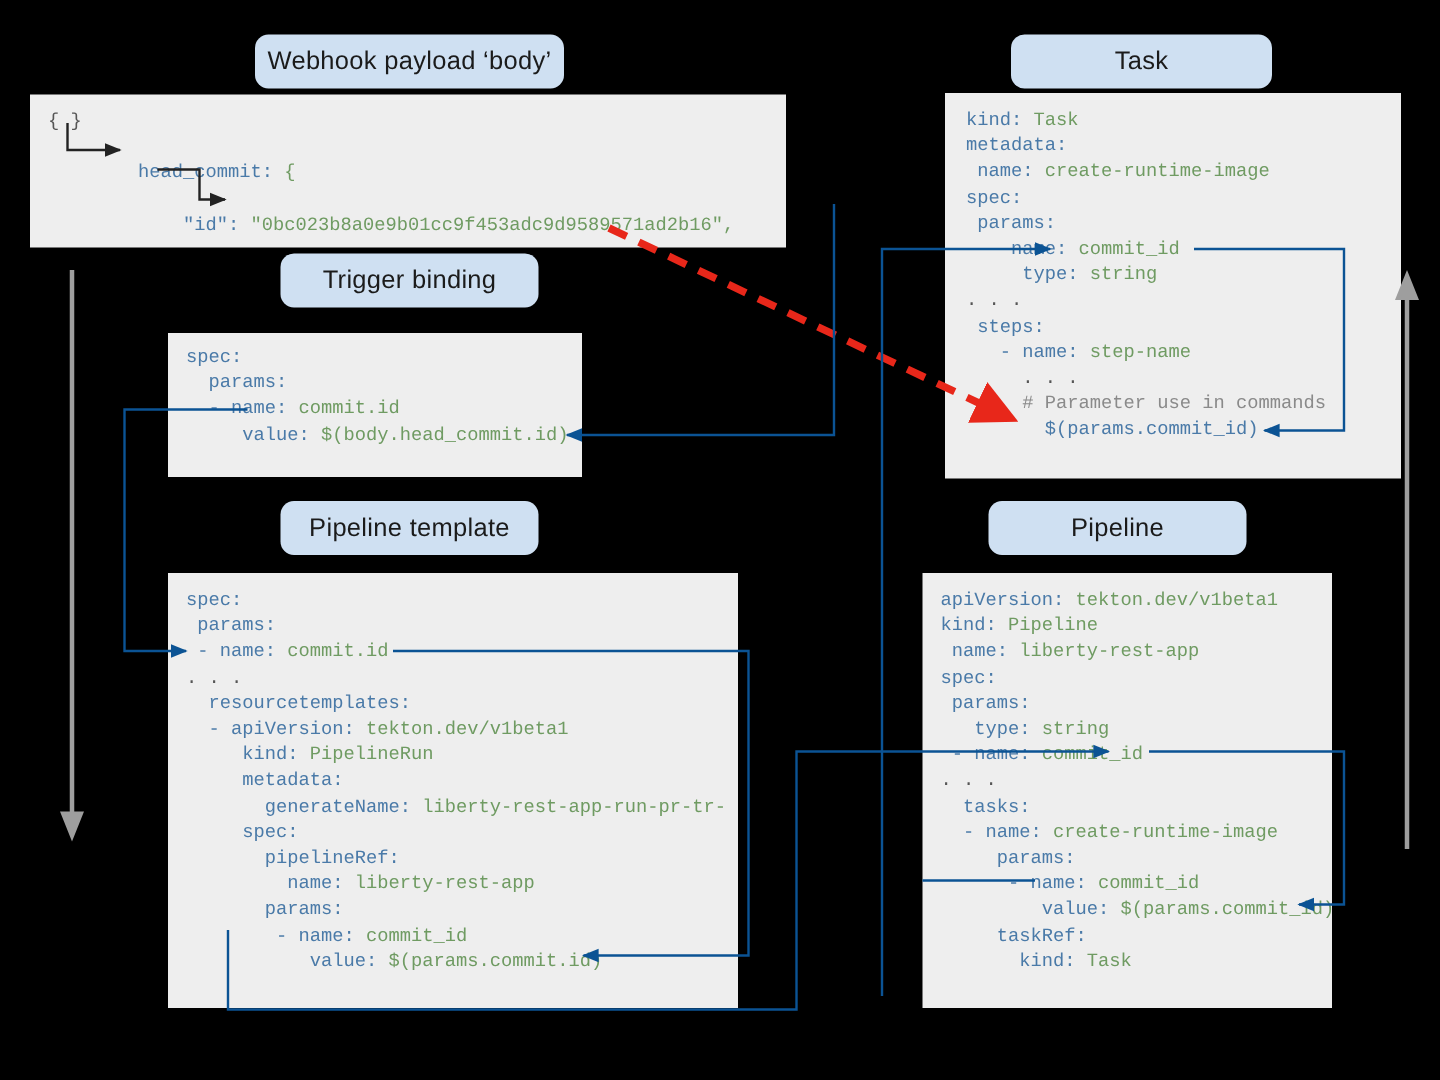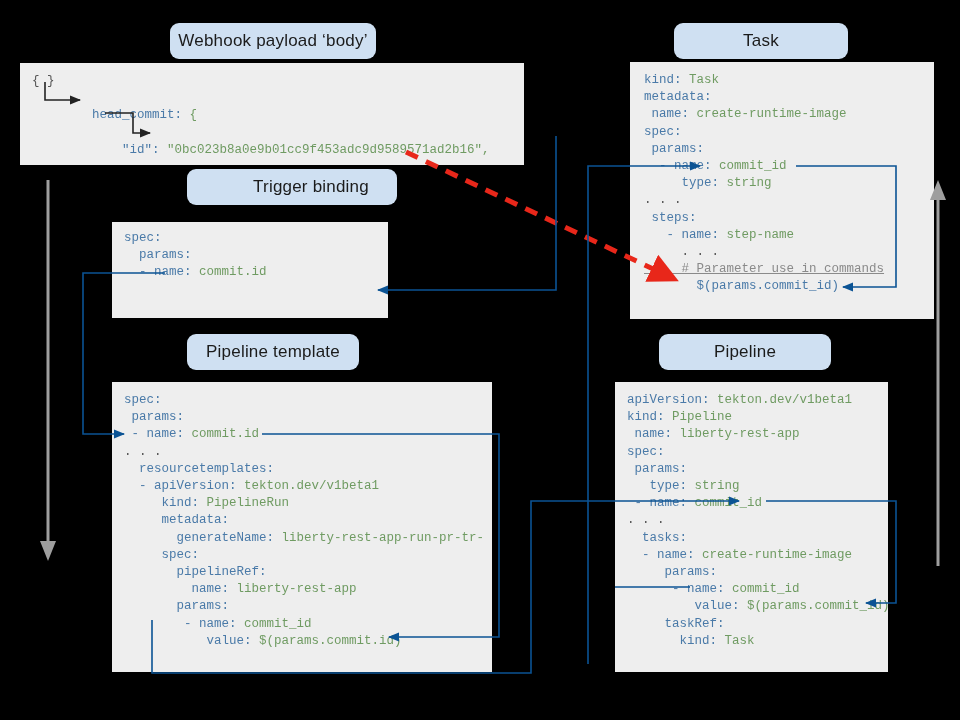--- a/index.html
+++ b/index.html
@@ -15,54 +15,54 @@
     text-align:center;
   }
   .codebox{
     position:absolute;background:#eeeeee;
     font-family:"Liberation Mono","DejaVu Sans Mono",monospace;
     font-size:12.5px;line-height:17.2px;white-space:pre;
     color:#4a7aa8;overflow:hidden;
   }
   .codebox .ln{display:block;}
   .val{color:#6f9b62;}
-  .cmt{color:#8a8a8a;text-decoration:underline;}
+  .cmt{color:#8a8a8a;}
   .pln{color:#555555;}
   svg.overlay{position:absolute;left:0;top:0;width:960px;height:720px;pointer-events:none;}
 </style>
 </head>
 <body>
 
 <div id="stage">
 
   <div class="hdr" style="left:170px;top:23px;width:206px;height:36px;">
     <span>Webhook payload ‘body’</span>
   </div>
 
   <div class="hdr" style="left:674px;top:23px;width:174px;height:36px;">
     <span>Task</span>
   </div>
 
-  <div class="hdr" style="left:187px;top:169px;width:172px;height:36px;padding-left:38px;">
+  <div class="hdr" style="left:187px;top:169px;width:172px;height:36px;">
     <span>Trigger binding</span>
   </div>
 
   <div class="hdr" style="left:187px;top:334px;width:172px;height:36px;">
     <span>Pipeline template</span>
   </div>
 
   <div class="hdr" style="left:659px;top:334px;width:172px;height:36px;">
     <span>Pipeline</span>
   </div>
 
   <div class="codebox" id="box-webhook" style="left:20px;top:63px;width:492px;height:92px;padding:10px 0 0 12px;"><span class="ln pln">{ }</span><span class="ln">&nbsp;</span><span class="ln">        head_commit: <span class="val">{</span></span><span class="ln">&nbsp;</span><span class="ln">            "id": <span class="val">"0bc023b8a0e9b01cc9f453adc9d9589571ad2b16",</span></span></div>
 
   <div class="codebox" id="box-task" style="left:630px;top:62px;width:290px;height:247px;padding:10px 0 0 14px;"><span class="ln">kind: <span class="val">Task</span></span><span class="ln">metadata:</span><span class="ln"> name: <span class="val">create-runtime-image</span></span><span class="ln">spec:</span><span class="ln"> params:</span><span class="ln">  - name: <span class="val">commit_id</span></span><span class="ln">     type: <span class="val">string</span></span><span class="ln pln">. . .</span><span class="ln"> steps:</span><span class="ln">   - name: <span class="val">step-name</span></span><span class="ln pln">     . . .</span><span class="ln cmt">     # Parameter use in commands</span><span class="ln">       $(params.commit_id)</span></div>
 
-  <div class="codebox" id="box-binding" style="left:112px;top:222px;width:264px;height:88px;padding:8px 0 0 12px;"><span class="ln">spec:</span><span class="ln">  params:</span><span class="ln">  - name: <span class="val">commit.id</span></span></div>
+  <div class="codebox" id="box-binding" style="left:112px;top:222px;width:264px;height:88px;padding:8px 0 0 12px;"><span class="ln">spec:</span><span class="ln">  params:</span><span class="ln">  - name: <span class="val">commit.id</span></span><span class="ln">     value: <span class="val">$(body.head_commit.id)</span></span></div>
 
   <div class="codebox" id="box-template" style="left:112px;top:382px;width:368px;height:280px;padding:10px 0 0 12px;"><span class="ln">spec:</span><span class="ln"> params:</span><span class="ln"> - name: <span class="val">commit.id</span></span><span class="ln pln">. . .</span><span class="ln">  resourcetemplates:</span><span class="ln">  - apiVersion: <span class="val">tekton.dev/v1beta1</span></span><span class="ln">     kind: <span class="val">PipelineRun</span></span><span class="ln">     metadata:</span><span class="ln">       generateName: <span class="val">liberty-rest-app-run-pr-tr-</span></span><span class="ln">     spec:</span><span class="ln">       pipelineRef:</span><span class="ln">         name: <span class="val">liberty-rest-app</span></span><span class="ln">       params:</span><span class="ln">        - name: <span class="val">commit_id</span></span><span class="ln">           value: <span class="val">$(params.commit.id)</span></span></div>
 
   <div class="codebox" id="box-pipeline" style="left:615px;top:382px;width:261px;height:280px;padding:10px 0 0 12px;"><span class="ln">apiVersion: <span class="val">tekton.dev/v1beta1</span></span><span class="ln">kind: <span class="val">Pipeline</span></span><span class="ln"> name: <span class="val">liberty-rest-app</span></span><span class="ln">spec:</span><span class="ln"> params:</span><span class="ln">   type: <span class="val">string</span></span><span class="ln"> - name: <span class="val">commit_id</span></span><span class="ln pln">. . .</span><span class="ln">  tasks:</span><span class="ln">  - name: <span class="val">create-runtime-image</span></span><span class="ln">     params:</span><span class="ln">      - name: <span class="val">commit_id</span></span><span class="ln">         value: <span class="val">$(params.commit_id)</span></span><span class="ln">     taskRef:</span><span class="ln">       kind: <span class="val">Task</span></span></div>
 
   <svg class="overlay" viewBox="0 0 960 720">
     <defs>
       <marker id="ar-blue" viewBox="0 0 10 10" refX="9" refY="5" markerWidth="7" markerHeight="7" orient="auto-start-reverse">
         <path d="M0,1 L10,5 L0,9 z" fill="#0b5394"></path>
       </marker>

